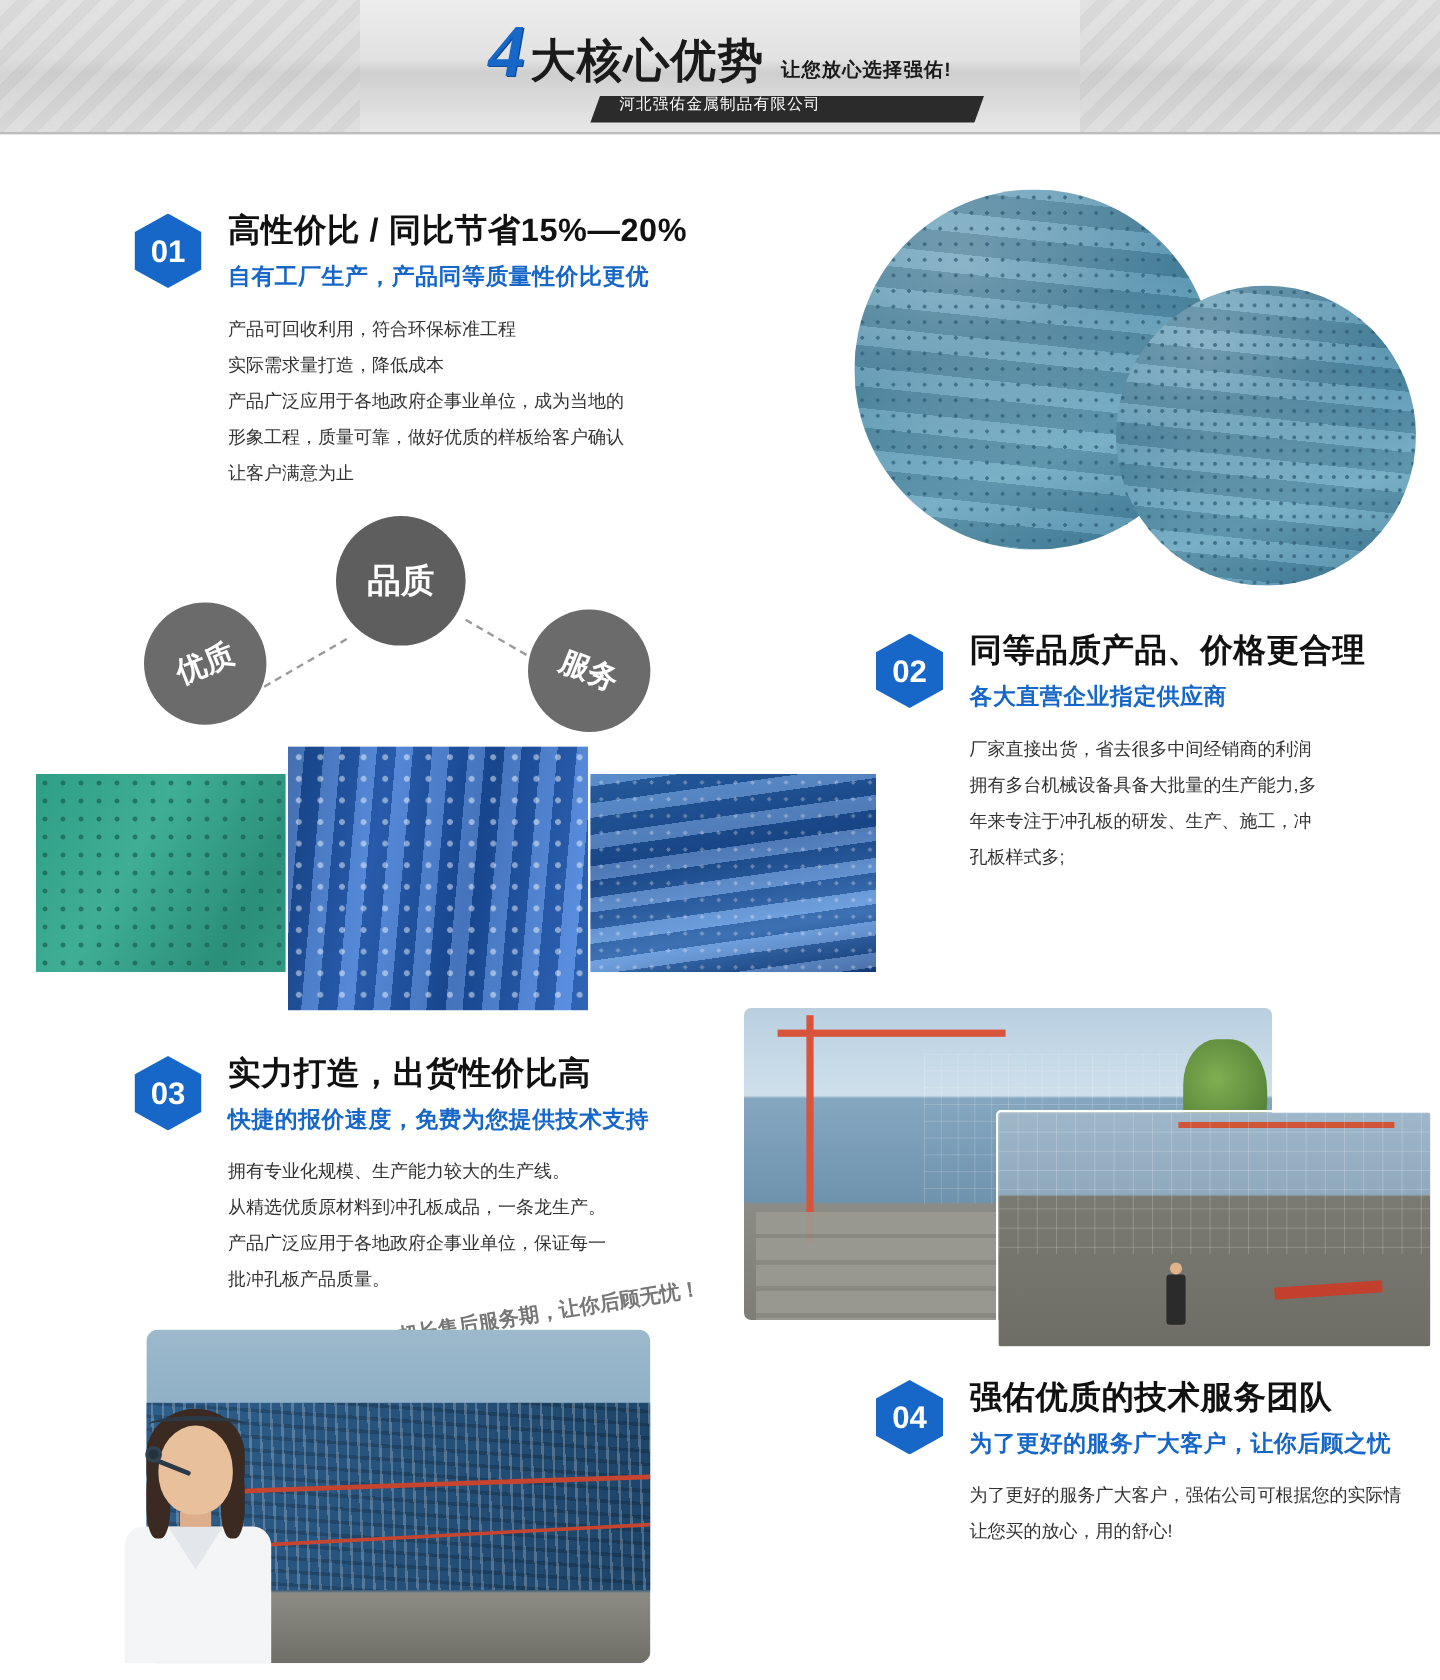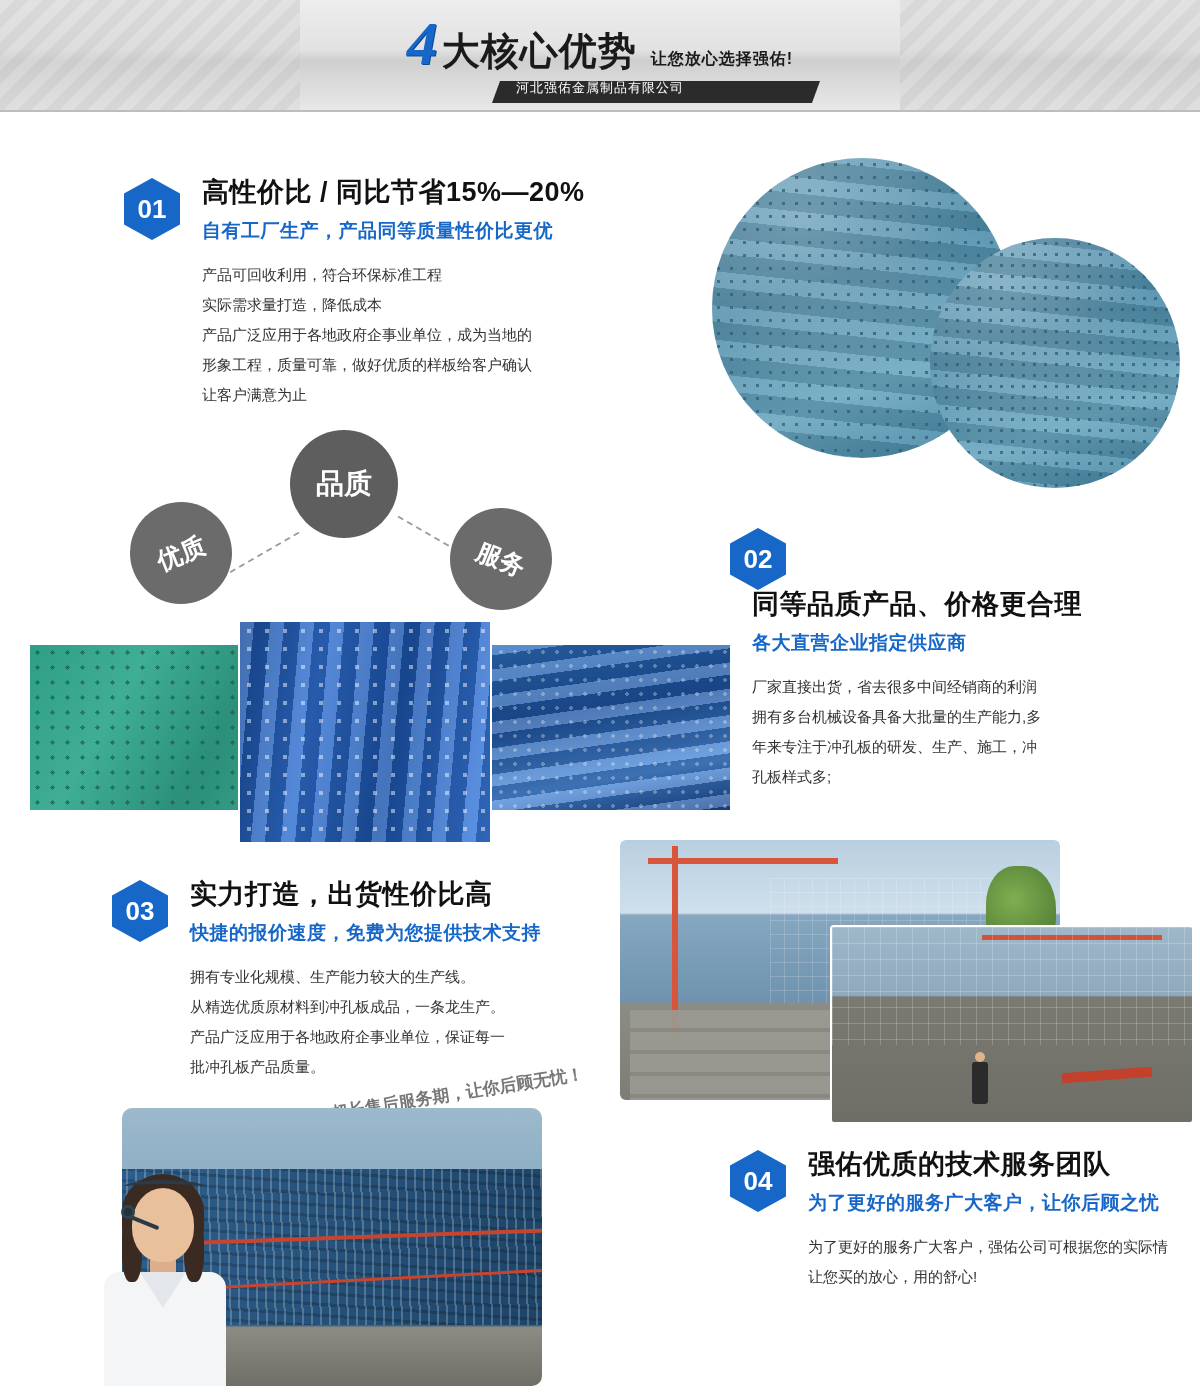--- a/index.html
+++ b/index.html
@@ -68,21 +68,21 @@
     font-size:27px;font-weight:bold;color:#111;letter-spacing:.5px;line-height:1.1;
   }
   .blk-sub{
     font-size:19px;font-weight:bold;color:#1667c8;margin-top:10px;letter-spacing:.5px;
   }
   .blk-body{
     margin-top:16px;font-size:15px;color:#333;line-height:30px;
   }
   .blk-body div{white-space:nowrap;}
   
-  .sec01{position:absolute;left:124px;top:178px;width:520px;display:flex;}
+  .sec01{position:absolute;left:112px;top:178px;width:520px;display:flex;}
   .sec01 .txt{margin-left:22px;}
   .photo-circle{
     position:absolute;border-radius:50%;overflow:hidden;
   }
   .circle-a{left:712px;top:158px;width:300px;height:300px;}
   .circle-b{left:930px;top:238px;width:250px;height:250px;}
   .perf-blue{
     width:100%;height:100%;
     background:
       radial-gradient(circle at 30% 20%,rgba(255,255,255,.25),transparent 60%),
@@ -94,21 +94,21 @@
     background-image:radial-gradient(#2f5e75 1.6px,transparent 1.7px);
     background-size:13px 13px;
     opacity:.75;
   }
   .perf-bands{
     position:absolute;inset:0;
     background:repeating-linear-gradient(6deg,rgba(255,255,255,.10) 0 16px,rgba(0,0,0,.10) 16px 34px);
   }
   .circle-b .perf-dots{background-size:11px 11px;}
   
-  .bubbles{position:absolute;left:120px;top:430px;width:470px;height:190px;}
+  .bubbles{position:absolute;left:110px;top:430px;width:470px;height:190px;}
   .bub{
     position:absolute;border-radius:50%;
     background:#6b6b6b;color:#fff;
     display:flex;align-items:center;justify-content:center;
     font-weight:bold;text-align:center;line-height:1.05;
   }
   .bub-top{left:170px;top:0px;width:108px;height:108px;font-size:28px;background:#5e5e5e;}
   .bub-left{left:10px;top:72px;width:102px;height:102px;font-size:25px;transform:rotate(-22deg);}
   .bub-right{left:330px;top:78px;width:102px;height:102px;font-size:25px;transform:rotate(22deg);}
   .dashline{
@@ -157,21 +157,21 @@
   }
   .tex-blue2 .d{
     position:absolute;inset:0;
     background-image:radial-gradient(rgba(255,255,255,.6) 1.6px,transparent 1.8px);
     background-size:14px 14px;opacity:.5;
   }
   .yellow-edge{
     position:absolute;left:0;top:0;width:10px;height:100%;background:#e8c23a;
   }
   
-  .sec02{position:absolute;left:730px;top:528px;width:450px;display:flex;flex-direction:column;}
+  .sec02{position:absolute;left:730px;top:528px;width:450px;display:flex;}
   .sec02 .txt{margin-left:22px;}
   
   .sec03{position:absolute;left:112px;top:880px;width:520px;display:flex;}
   .sec03 .txt{margin-left:22px;}
   
   .constr-a{position:absolute;left:620px;top:840px;width:440px;height:260px;border-radius:6px;overflow:hidden;}
   .constr-b{position:absolute;left:830px;top:925px;width:360px;height:195px;border-radius:4px;overflow:hidden;border:2px solid #fff;}
   .site-a{
     width:100%;height:100%;
     background:linear-gradient(to bottom,#b9cfe0 0%,#cfe0ec 28%,#86a7c0 29%,#6f93ae 62%,#8c8c86 63%,#7d7d76 100%);

